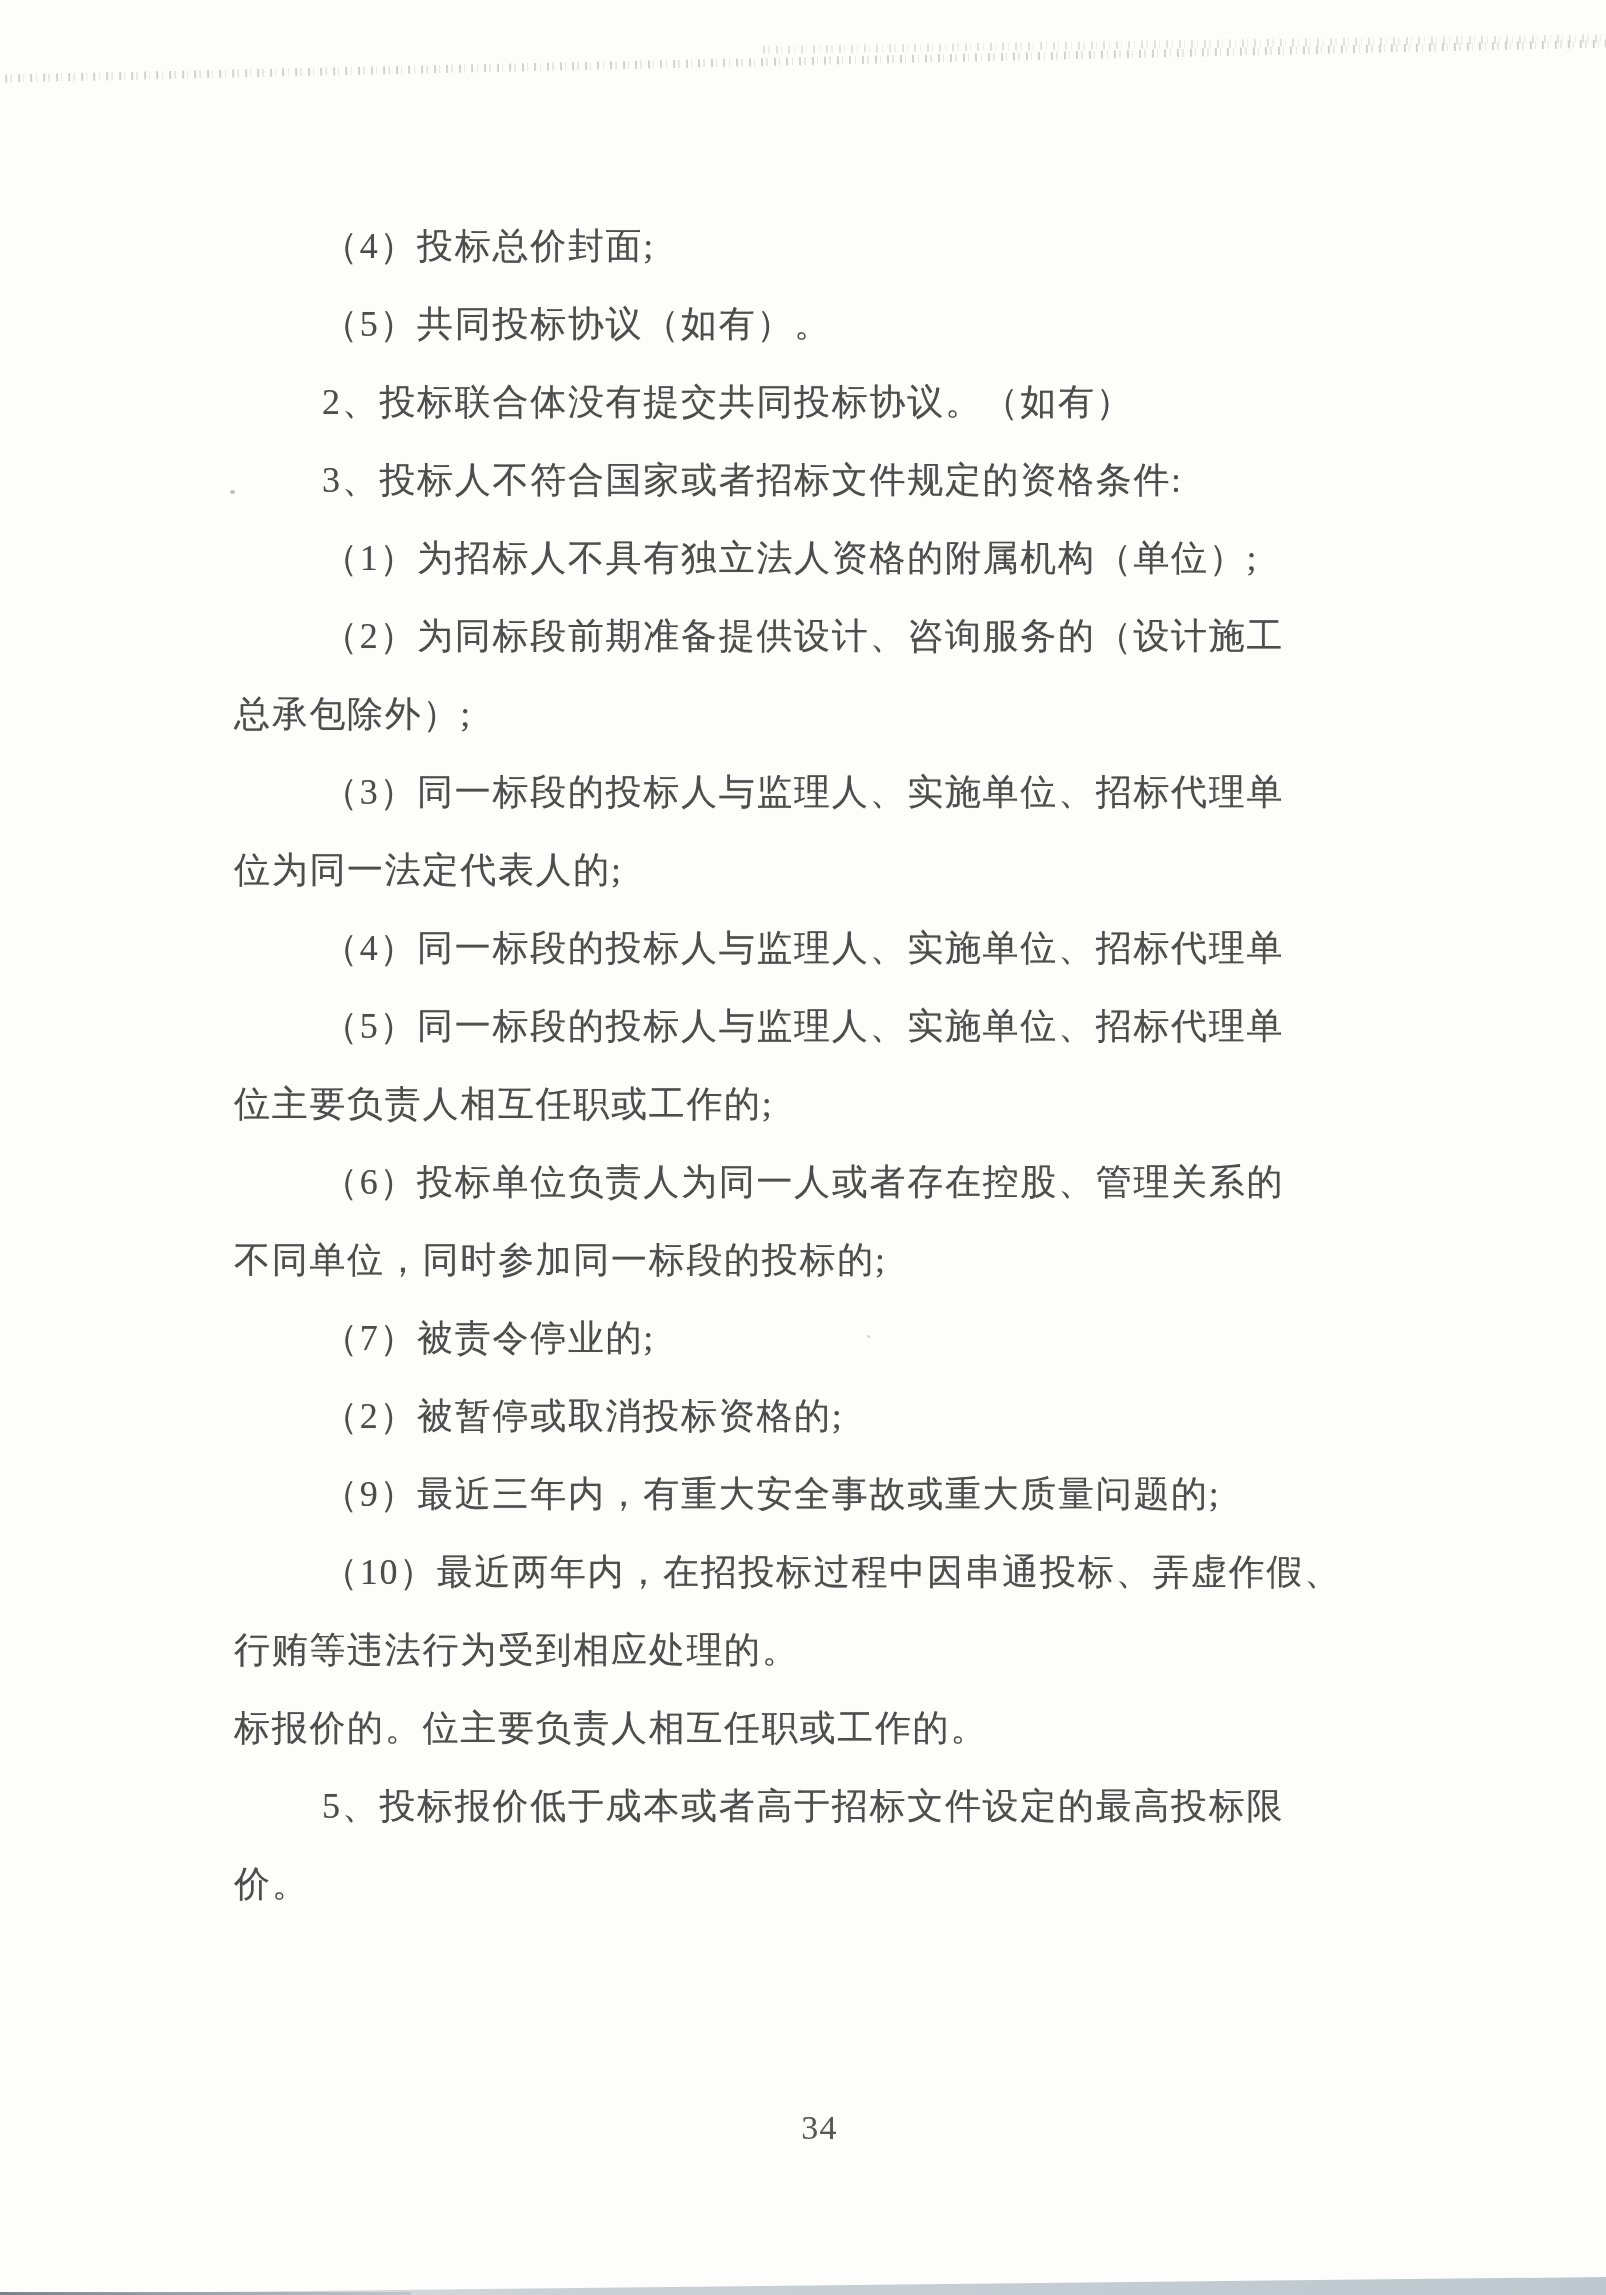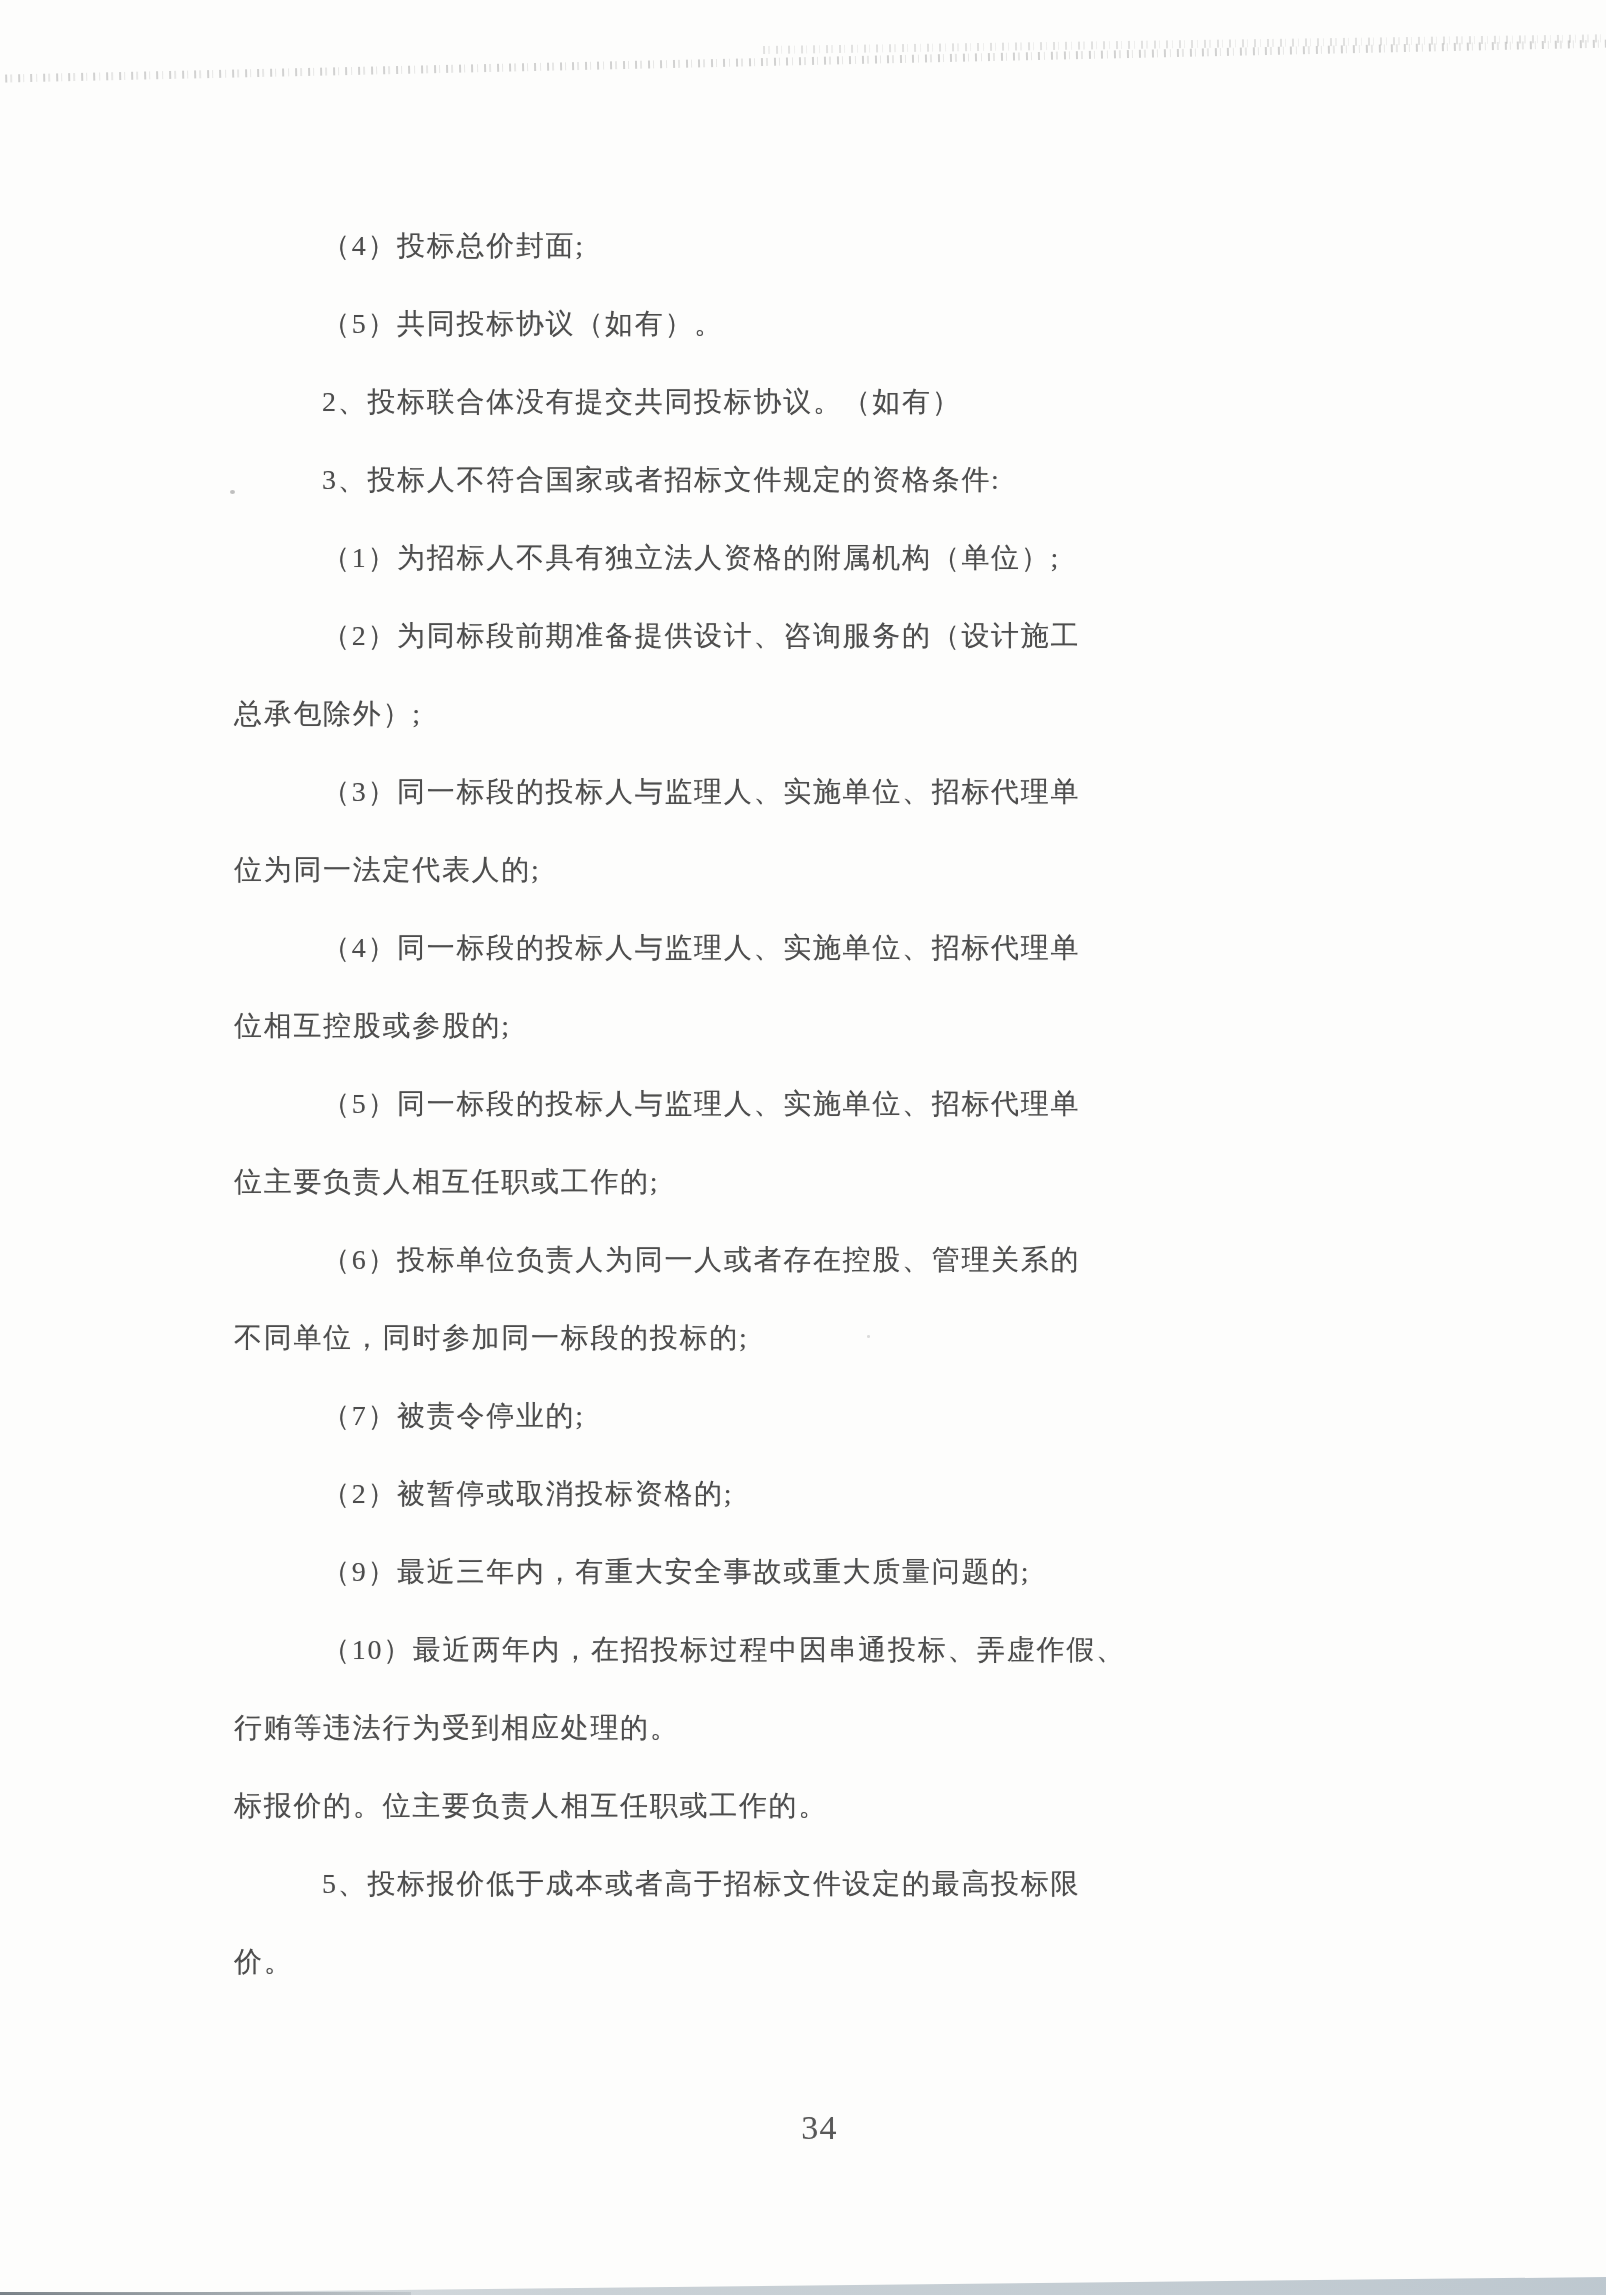--- a/index.html
+++ b/index.html
@@ -58,21 +58,21 @@
   .content {
     position: absolute;
     left: 234px;
     top: 207px;
     width: 1141px;
     color: #4d4d4d;
   }
   .line {
     height: 78px;
     line-height: 78px;
-    font-size: 28px;
+    font-size: 36px;
     letter-spacing: 1.7px;
     white-space: nowrap;
     text-shadow: 0 0 0.7px rgba(90,90,90,0.45);
   }
   .ind { padding-left: 88px; }
 
   .page-footer {
     position: absolute;
     top: 2109px;
     left: 16px;
@@ -122,21 +122,20 @@
     <div class="line ind">（4）投标总价封面;</div>
     <div class="line ind">（5）共同投标协议（如有）。</div>
     <div class="line ind">2、投标联合体没有提交共同投标协议。（如有）</div>
     <div class="line ind">3、投标人不符合国家或者招标文件规定的资格条件:</div>
     <div class="line ind">（1）为招标人不具有独立法人资格的附属机构（单位）;</div>
     <div class="line ind">（2）为同标段前期准备提供设计、咨询服务的（设计施工</div>
     <div class="line">总承包除外）;</div>
     <div class="line ind">（3）同一标段的投标人与监理人、实施单位、招标代理单</div>
     <div class="line">位为同一法定代表人的;</div>
     <div class="line ind">（4）同一标段的投标人与监理人、实施单位、招标代理单</div>
-    <div class="line">位相互控股或参股的;</div>
     <div class="line ind">（5）同一标段的投标人与监理人、实施单位、招标代理单</div>
     <div class="line">位主要负责人相互任职或工作的;</div>
     <div class="line ind">（6）投标单位负责人为同一人或者存在控股、管理关系的</div>
     <div class="line">不同单位，同时参加同一标段的投标的;</div>
     <div class="line ind">（7）被责令停业的;</div>
     <div class="line ind">（2）被暂停或取消投标资格的;</div>
     <div class="line ind">（9）最近三年内，有重大安全事故或重大质量问题的;</div>
     <div class="line ind">（10）最近两年内，在招投标过程中因串通投标、弄虚作假、</div>
     <div class="line">行贿等违法行为受到相应处理的。</div>
     <div class="line">标报价的。位主要负责人相互任职或工作的。</div>

